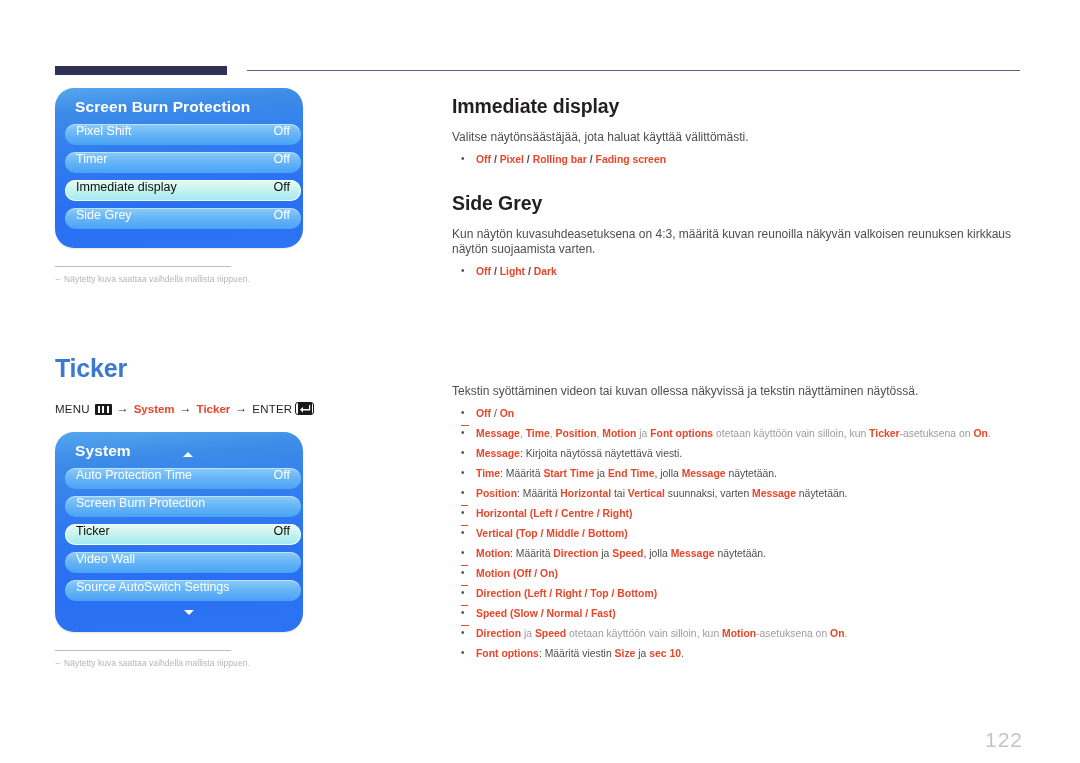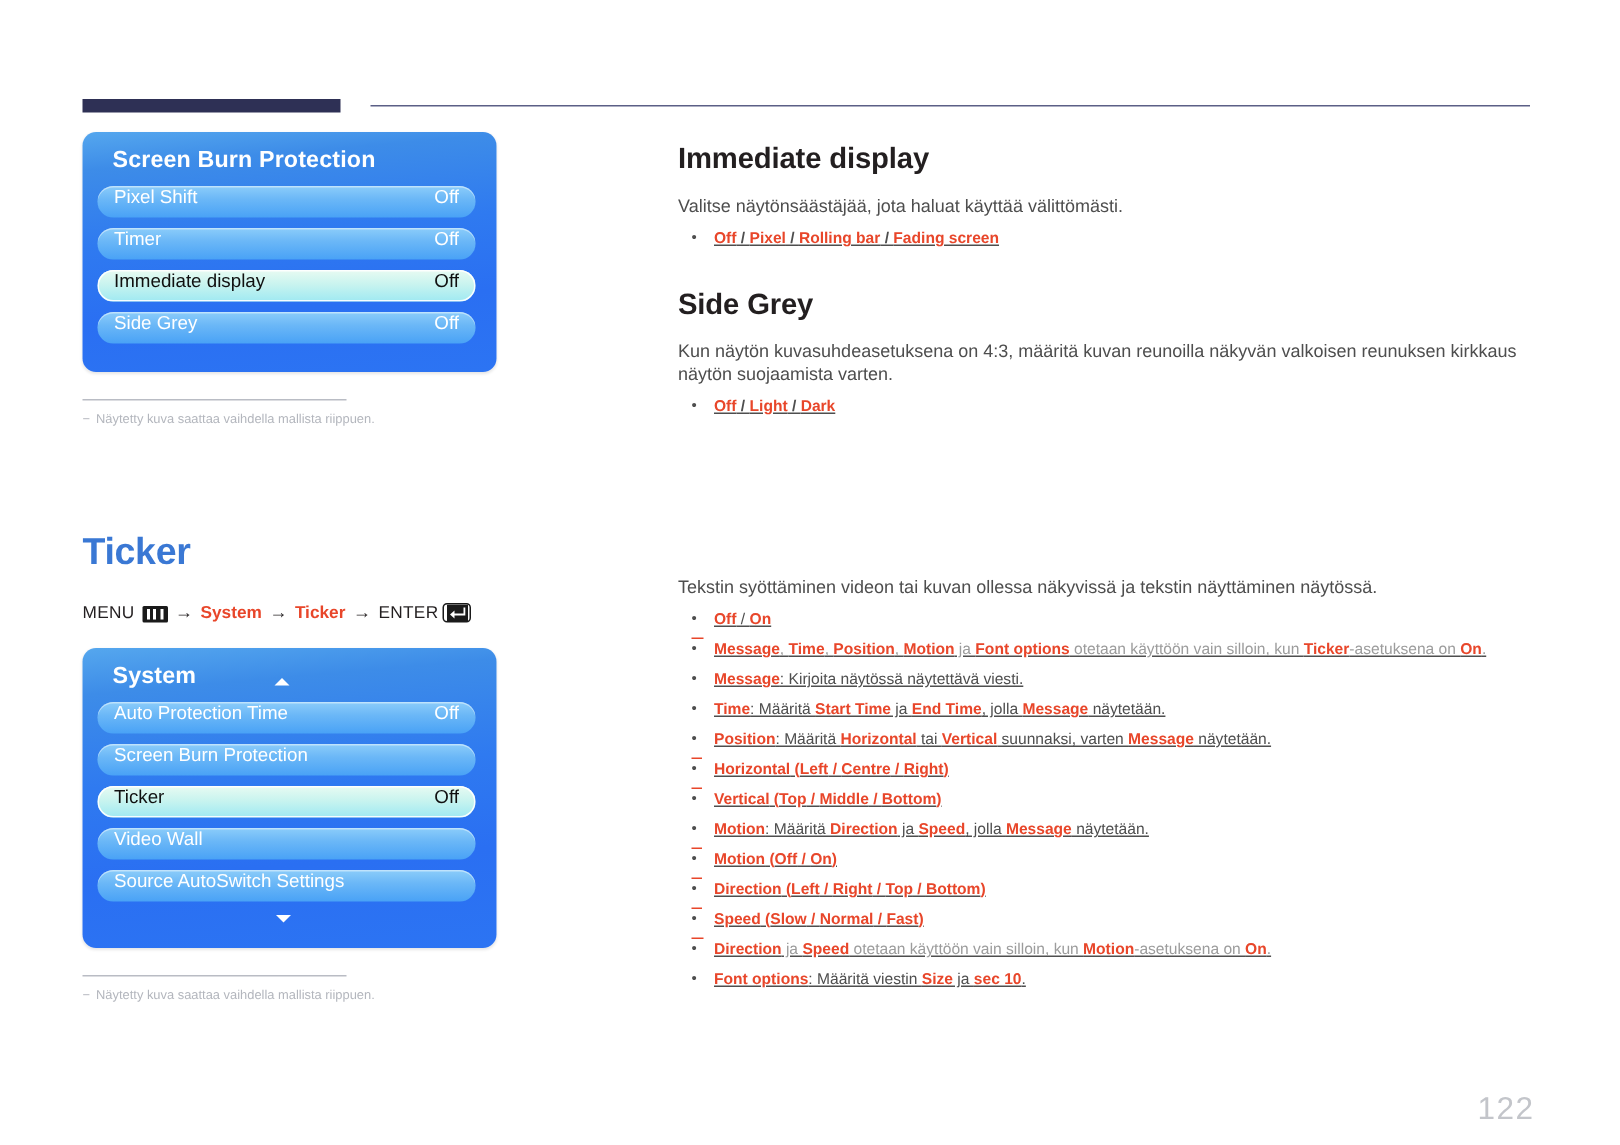--- a/index.html
+++ b/index.html
@@ -48,23 +48,23 @@
   }
   .col-right {
     position: absolute;
     left: 452px;
     top: 95px;
     width: 570px;
   }
 
   
   .osd {
-    width: 276px;
-    border-radius: 9px;
-    padding: 8px 14px 12px 10px;
+    width: 248px;
+    border-radius: 19px;
+    padding: 8px 2px 12px 10px;
     box-sizing: border-box;
     background: linear-gradient(175deg, #55a7ee 0%, #3d8ce8 14%, #2f7af0 42%, #2a6ff2 70%, #2c74f3 100%);
     box-shadow: 0 1px 2px rgba(0,0,0,0.10);
   }
   .osd-title {
     color: #ffffff;
     font-size: 15.5px;
     font-weight: 600;
     letter-spacing: 0.1px;
     padding: 2px 0 8px 10px;
@@ -208,21 +208,20 @@
     margin: 7px 0 0 0;
     padding: 0;
   }
   ul.bl > li {
     position: relative;
     padding-left: 24px;
     font-size: 10.4px;
     line-height: 15px;
     margin-bottom: 5px;
     color: #4e4e4e;
-    text-decoration: underline;
   }
   ul.bl > li::before {
     content: "\2022";
     position: absolute;
     left: 9px;
     top: -1px;
     color: #4e4e4e;
     font-size: 10px;
   }
   li.note {

